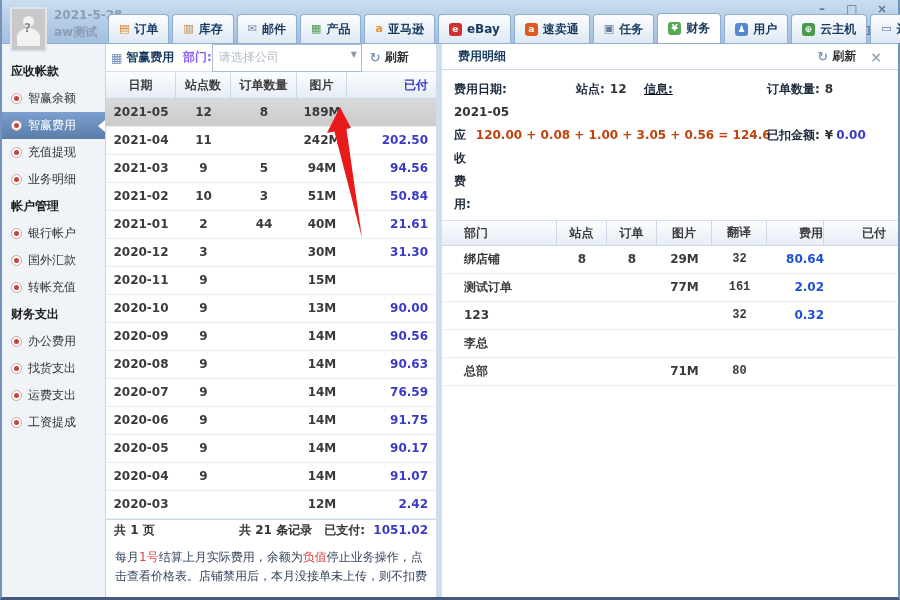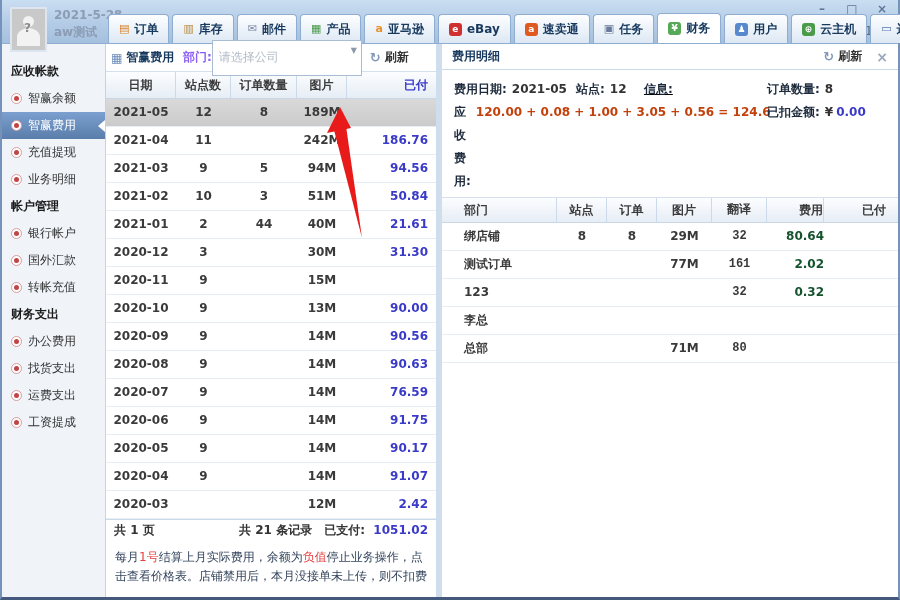--- a/index.html
+++ b/index.html
@@ -47,21 +47,21 @@
   .sitem.active::after { content:""; position:absolute; right:0; top:50%; margin-top:-6px;
     border-top:6px solid transparent; border-bottom:6px solid transparent; border-right:7px solid #fff; }
 
   
   .left-panel { width:330px; background:#fff; display:flex; flex-direction:column; }
   .lp-toolbar { height:28px; display:flex; align-items:center; padding:0 5px; border-bottom:1px solid #d4e0ec; }
   .lp-title { display:flex; align-items:center; gap:4px; width:72px; overflow:hidden; white-space:nowrap; flex:none; }
   .lp-title .picon { color:#6d8cba; font-size:12px; }
   .lp-title .ptext { font-weight:bold; color:#17395e; }
   .dept-label { font-weight:bold; color:#8b5cf6; white-space:nowrap; }
-  .select { position:relative; width:150px; height:36px; border:1px solid #a8bcd4; background:#fff;
+  .select { position:relative; width:150px; height:28px; border:1px solid #a8bcd4; background:#fff;
     display:flex; align-items:center; padding:0 8px 0 6px; color:#b3bbc6; cursor:default; overflow:hidden; white-space:nowrap; }
   .select .chev { position:absolute; right:4px; top:5px; font-size:8px; color:#8a98aa; }
   .refresh-btn { display:flex; align-items:center; gap:4px; margin-left:8px; color:#333; font-weight:bold; cursor:default; white-space:nowrap; }
   .ricon { color:#8098b8; font-weight:bold; font-size:13px; }
 
   .lt-header { display:flex; height:27px; background:linear-gradient(#fcfdff,#e6edf5);
     border-bottom:1px solid #c8d6e6; font-weight:bold; color:#1c3f66; }
   .lt-header .lc { line-height:26px; border-right:1px solid #ccd9e8; }
   .lt-header .lc4 { border-right:none; }
   .lt-body { }
@@ -75,44 +75,44 @@
   .lt-footer { height:22px; display:flex; align-items:center; justify-content:space-between;
     padding:0 8px; border-top:1px solid #ccd9e8; color:#333; font-weight:bold; }
   .paid-value { color:#3a3ac8; margin-left:4px; }
   .lp-note { padding:7px 9px; color:#33445c; line-height:19px; }
   .lp-note .red { color:#e34040; }
 
   .splitter { width:6px; background:#cfdded; }
 
   
   .right-panel { flex:1; background:#fff; display:flex; flex-direction:column; }
-  .rp-header { height:26px; display:flex; align-items:center; padding:0 10px;
+  .rp-header { height:26px; display:flex; align-items:center; padding:0 16px;
     border-bottom:1px solid #ccd9e8; }
   .rp-title { font-weight:bold; color:#17395e; flex:1; }
   .rp-close { color:#9aa8ba; font-weight:bold; font-size:14px; margin-left:14px; cursor:default; }
   .rp-info { padding:8px 0 4px 12px; }
   .irow { display:flex; line-height:23px; }
   .ilabel { font-weight:bold; color:#1c2a3c; margin-right:5px; }
   .ival { font-weight:bold; color:#333; }
-  .iw1 { width:122px; display:flex; } .iw2 { width:68px; display:flex; } .iw3 { width:123px; display:flex;text-decoration:underline; }
+  .iw1 { width:122px; display:flex;flex-direction:column; } .iw2 { width:68px; display:flex; } .iw3 { width:123px; display:flex;text-decoration:underline; }
   .fee-wrap { width:313px; display:flex; }
   .fee-expr { font-weight:bold; color:#c2410c; white-space:nowrap; }
   .cur { font-weight:bold; color:#333; margin-right:3px; }
   .blue { color:#3a3ac8; font-weight:bold; }
 
   .rt-header { display:flex; height:26px; background:linear-gradient(#fcfdff,#e6edf5);
     border-top:1px solid #d6e0ec; border-bottom:1px solid #c8d6e6; font-weight:bold; color:#1c3f66; }
   .rt-header .rc { line-height:25px; border-right:1px solid #ccd9e8; }
   .rt-header .rc6 { border-right:none; }
   .rtr { display:flex; height:28px; line-height:27px; border-bottom:1px solid #e6edf4; background:#fff; cursor:default; }
   .rc { text-align:center; font-weight:bold; color:#3a3a3a; overflow:hidden; white-space:nowrap; }
   .rc0 { width:115px; text-align:left; padding-left:22px; }
   .rc1 { width:50px; } .rc2 { width:50px; } .rc3 { width:55px; } .rc4 { width:55px;font-family:Liberation Mono, monospace; }
   .rc5 { width:57px; text-align:right; }
-  .rtr .rc5 { color:#14532d; }
+  .rtr .rc5 { color:#1d4ed8; }
   .rc6 { flex:1; text-align:right; padding-right:12px; }
 
   .annotation { position:absolute; inset:0; pointer-events:none; z-index:20; }
 </style>
 </head>
 <body>
 
 <div class="window">
 
   <div class="topbar">
@@ -265,21 +265,21 @@
             <span class="lc lc1">12</span>
             <span class="lc lc2">8</span>
             <span class="lc lc3">189M</span>
             <span class="lc lc4"></span>
           </div>
           <div class="ltr">
             <span class="lc lc0">2021-04</span>
             <span class="lc lc1">11</span>
             <span class="lc lc2"></span>
             <span class="lc lc3">242M</span>
-            <span class="lc lc4">186.76</span>
+            <span class="lc lc4">202.50</span>
           </div>
           <div class="ltr">
             <span class="lc lc0">2021-03</span>
             <span class="lc lc1">9</span>
             <span class="lc lc2">5</span>
             <span class="lc lc3">94M</span>
             <span class="lc lc4">94.56</span>
           </div>
           <div class="ltr">
             <span class="lc lc0">2021-02</span>

